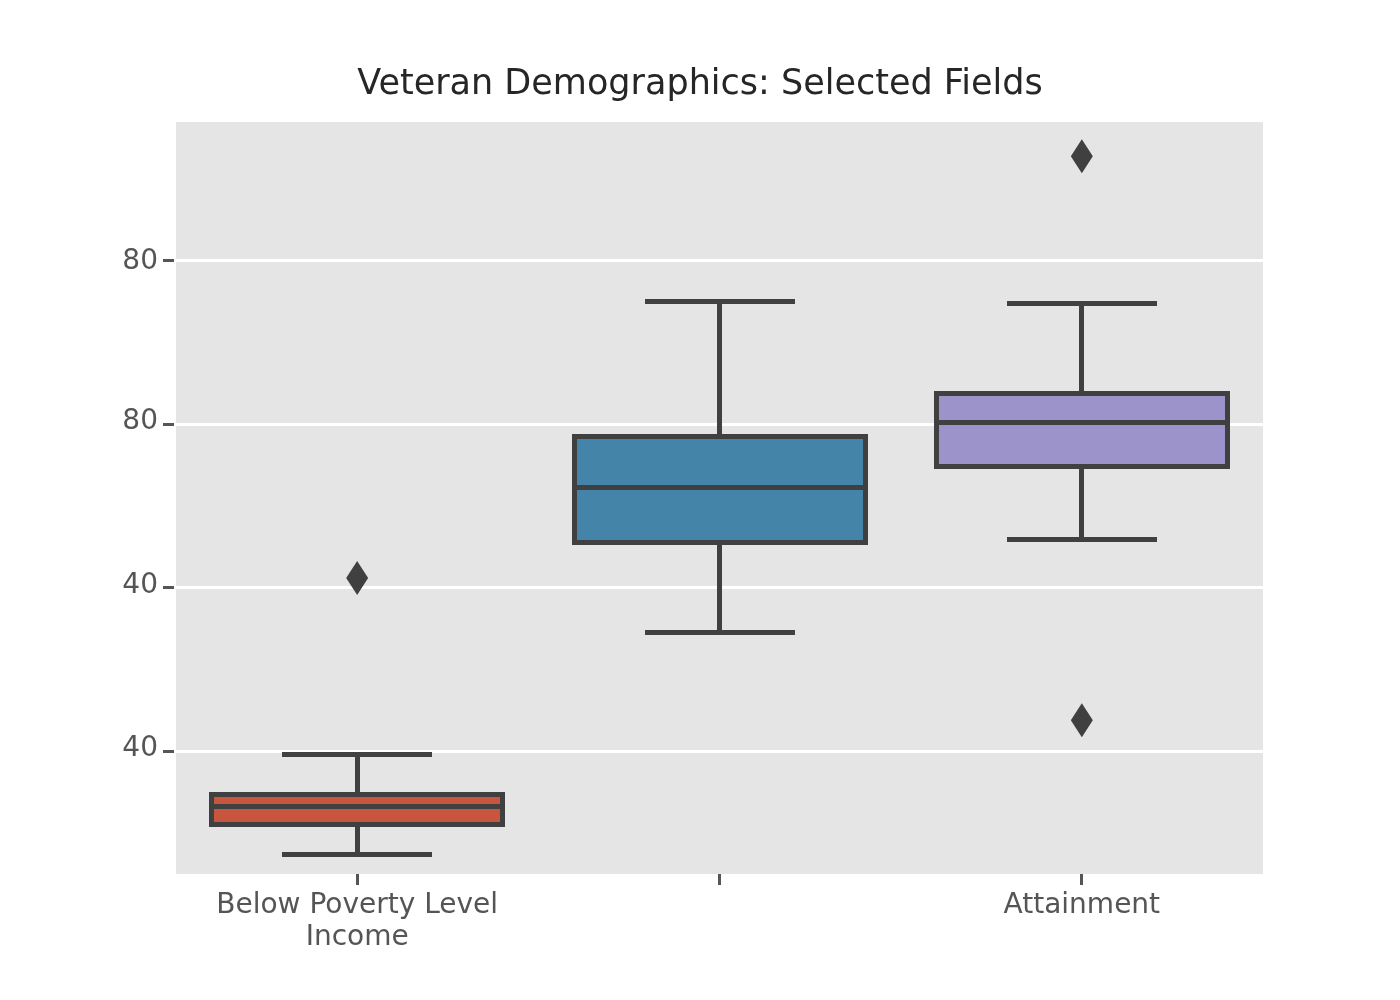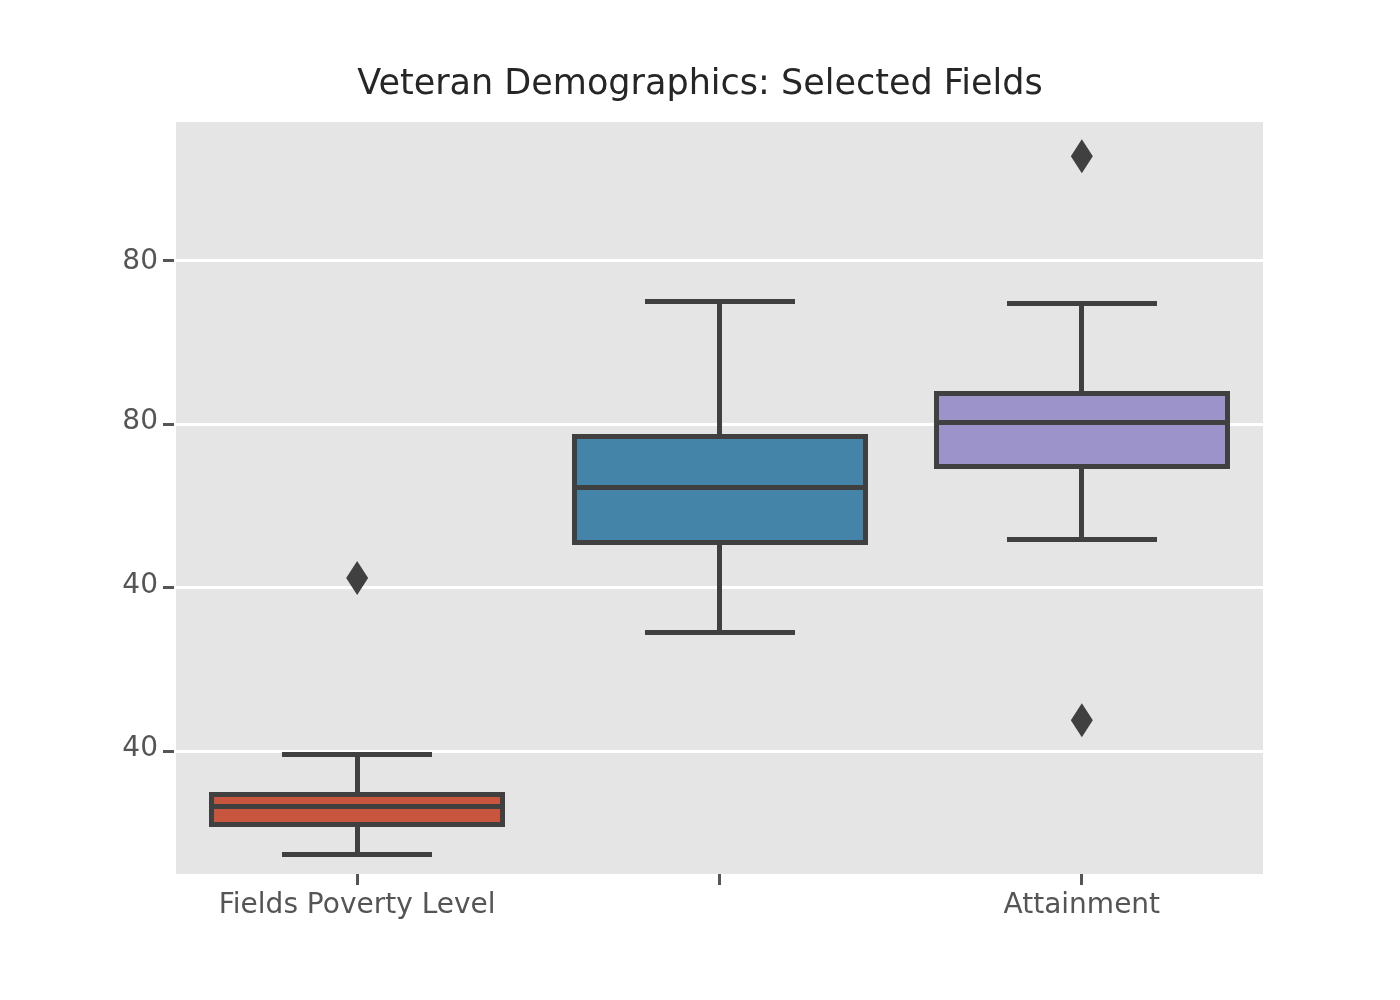--- a/index.html
+++ b/index.html
@@ -119,21 +119,22 @@
       <div class="ytick-mark" style="top: 586.413px;"></div>
       <div class="ytick-label" style="top: 406.435px;">80</div>
       <div class="ytick-mark" style="top: 422.935px;"></div>
       <div class="ytick-label" style="top: 246px; text-align: right;">80</div>
       <div class="ytick-mark" style="top: 259.457px;"></div>
     </div>
 
   <div id="xtick-layer">
       <div class="xtick-mark" style="left: 355.667px;"></div>
       <div class="xtick-label" style="left: 147.167px;">
-        <div>Fields Poverty Level</div>
+        <div>Below Poverty Level</div>
+        <div>Income</div>
       </div>
       <div class="xtick-mark" style="left: 718px;"></div>
       <div class="xtick-label" style="left: 509.5px;">
       </div>
       <div class="xtick-mark" style="left: 1080.33px;"></div>
       <div class="xtick-label" style="left: 871.833px;">
         <div>Attainment</div>
       </div>
     </div>
 

